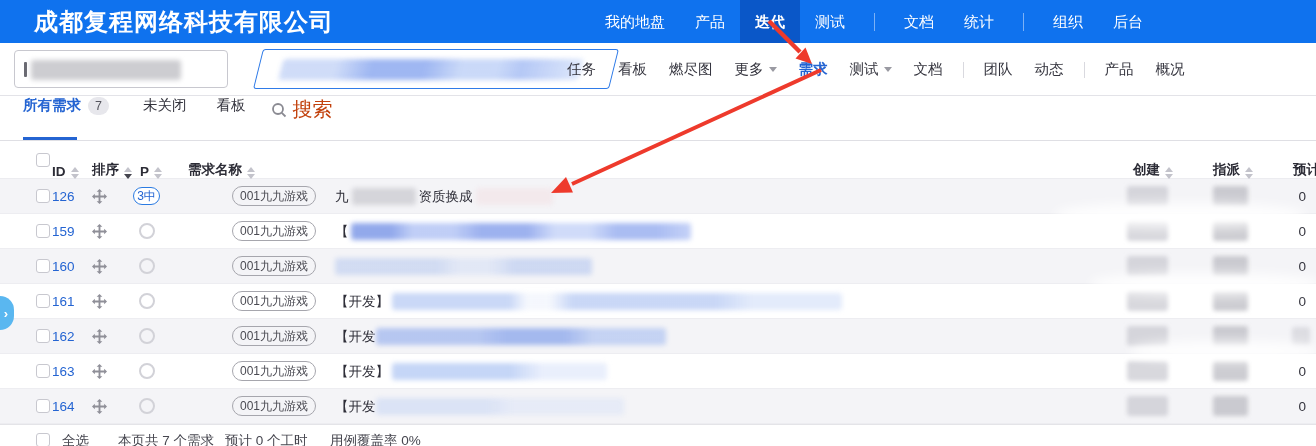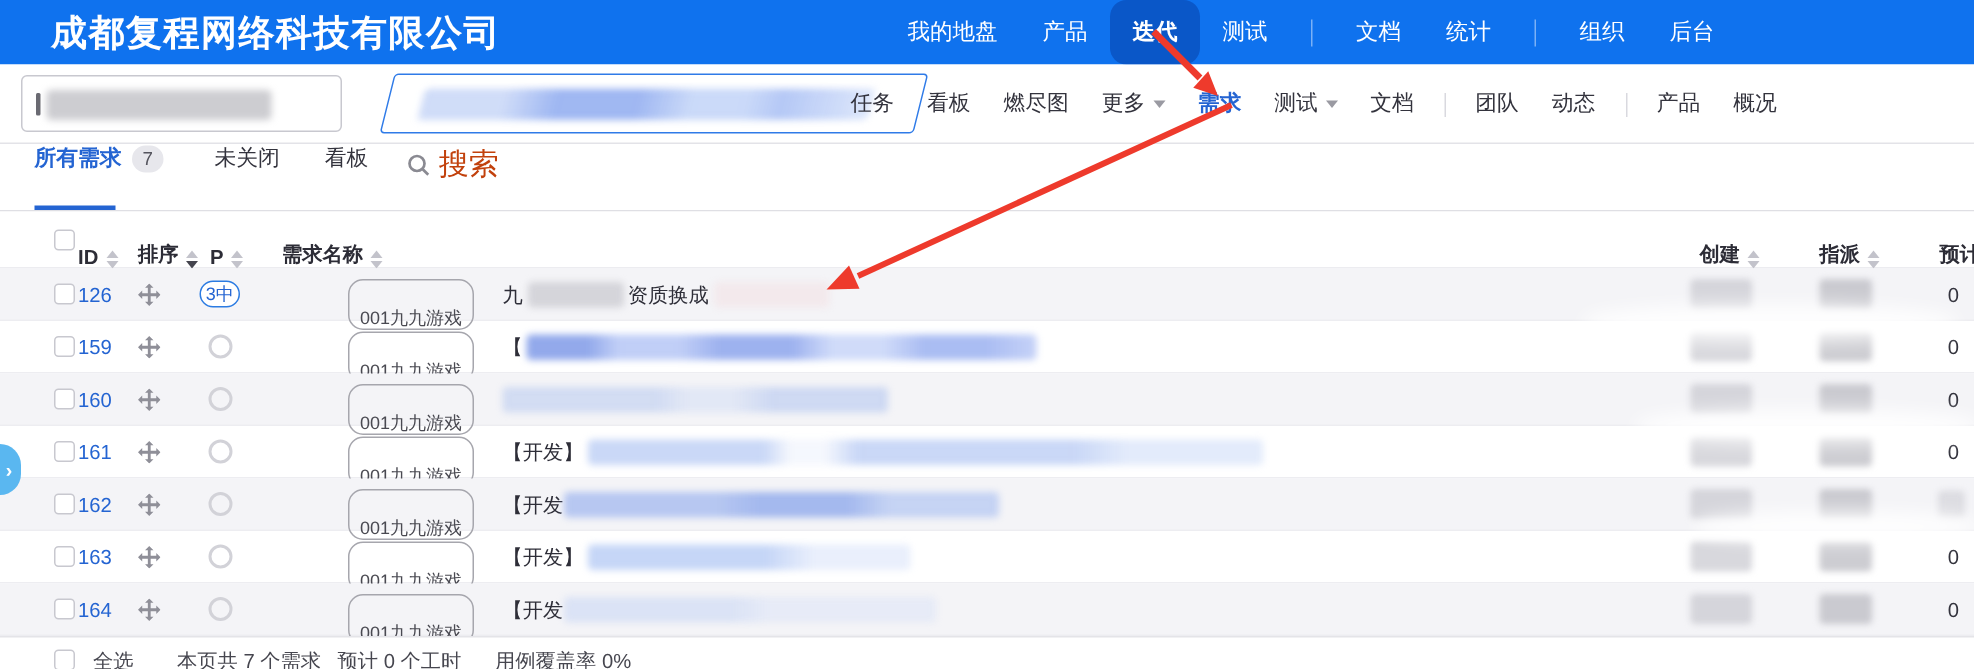--- a/index.html
+++ b/index.html
@@ -4,21 +4,21 @@
 <style>
   * { margin:0; padding:0; box-sizing:border-box; }
   body { font-family:"Liberation Sans","DejaVu Sans",sans-serif; background:#fff; }
   .screen { position:relative; width:1316px; height:446px; overflow:hidden; background:#fff; }
 
   
   .topbar { position:absolute; left:0; top:0; width:1316px; height:43px; background:#0f72ee; display:flex; align-items:center; }
   .company { margin-left:34px; font-size:24px; font-weight:bold; color:#fff; letter-spacing:1px; }
   .topnav { position:absolute; left:590px; top:0; height:43px; display:flex; align-items:center; }
   .tn-item { padding:0 15px; line-height:43px; height:43px; color:#fff; font-size:15px; cursor:pointer; white-space:nowrap; }
-  .tn-item.active { background:#0a57c8; font-weight:bold;border-radius:11px; }
+  .tn-item.active { background:#0a57c8; font-weight:bold; }
   .tn-div { width:1px; height:18px; background:rgba(255,255,255,.45); margin:0 14px; }
 
   
   .subnav { position:absolute; left:0; top:43px; width:1316px; height:53px; background:#fff; border-bottom:1px solid #e3e3e8; }
   .crumb1 { position:absolute; left:14px; top:7px; width:214px; height:38px; border:1px solid #c8c8cf; border-radius:4px; background:#fff; }
   .crumb1-mark { position:absolute; left:9px; top:11px; width:3px; height:15px; background:#6a6a72; border-radius:1px; }
   .crumb1-blur { position:absolute; left:16px; top:9px; width:150px; height:20px; border-radius:3px; background:rgba(178,178,184,.65); filter:blur(2.5px); }
   .crumb-slash { position:absolute; left:243px; top:55px; width:2px; height:30px; background:#bdbdc4; transform:rotate(18deg); }
   .crumb2 { position:absolute; left:258px; top:6px; width:356px; height:40px; border:1px solid #2f7be8; border-radius:3px; transform:skewX(-14deg); background:#fff; }
   .crumb2-blur { position:absolute; left:22px; top:9px; width:300px; height:21px; border-radius:3px; filter:blur(2.5px);
@@ -48,21 +48,21 @@
   .sorter.desc .tri-down { border-top-color:#44444e; }
 
   .row { position:absolute; left:0; width:1316px; height:35px; border-bottom:1px solid #ededf1; }
   .row.gray { background:#f4f4f7; }
   .cb { position:absolute; width:14px; height:14px; border:1px solid #c8c8cf; border-radius:3px; background:#fff; }
   .row .cb { left:36px; top:10px; }
   .rid { position:absolute; left:52px; top:0; line-height:35px; font-size:13.5px; color:#2464d2; text-decoration:none; cursor:pointer; }
   .move { position:absolute; left:92px; top:10px; cursor:move; }
   .prio-circle { position:absolute; left:139px; top:9px; width:16px; height:16px; border:2px solid #d2d2d8; border-radius:50%; background:transparent; }
   .prio-badge { position:absolute; left:133px; top:8px; min-width:27px; height:18px; border:1.5px solid #2b7be2; border-radius:10px; color:#2464d2; font-size:12px; line-height:16px; text-align:center; padding:0 3px; background:#fff; }
-  .tag { position:absolute; left:232px; top:7px; height:20px; line-height:18px; border:1px solid #a6a6ad; border-radius:10px; padding:16px 7px; font-size:12px; color:#4a4a52; background:transparent; white-space:nowrap; }
+  .tag { position:absolute; left:232px; top:7px; height:20px; line-height:18px; border:1px solid #a6a6ad; border-radius:10px; padding:0 7px; font-size:12px; color:#4a4a52; background:transparent; white-space:nowrap; }
   .title { position:absolute; left:335px; top:0; height:35px; display:flex; align-items:center; font-size:13.5px; color:#2e2e38; cursor:pointer; white-space:nowrap; }
   .blur { display:inline-block; height:17px; border-radius:3px; filter:blur(2.5px); }
   .sm-blur { position:absolute; top:7px; height:20px; border-radius:3px; filter:blur(2px); }
   .c-create { left:1127px; width:41px; background:rgba(200,200,206,.7); }
   .c-assign { left:1213px; width:35px; background:rgba(188,188,195,.75); }
   .est { position:absolute; left:1280px; top:0; width:26px; line-height:35px; font-size:13.5px; color:#33333d; text-align:right; }
   .est-blur { position:absolute; left:1292px; top:8px; width:18px; height:18px; border-radius:3px; background:rgba(205,205,211,.6); filter:blur(2px); }
 
   .smudge { position:absolute; background:rgba(255,255,255,.88); filter:blur(6px); border-radius:45%; pointer-events:none; }
 

